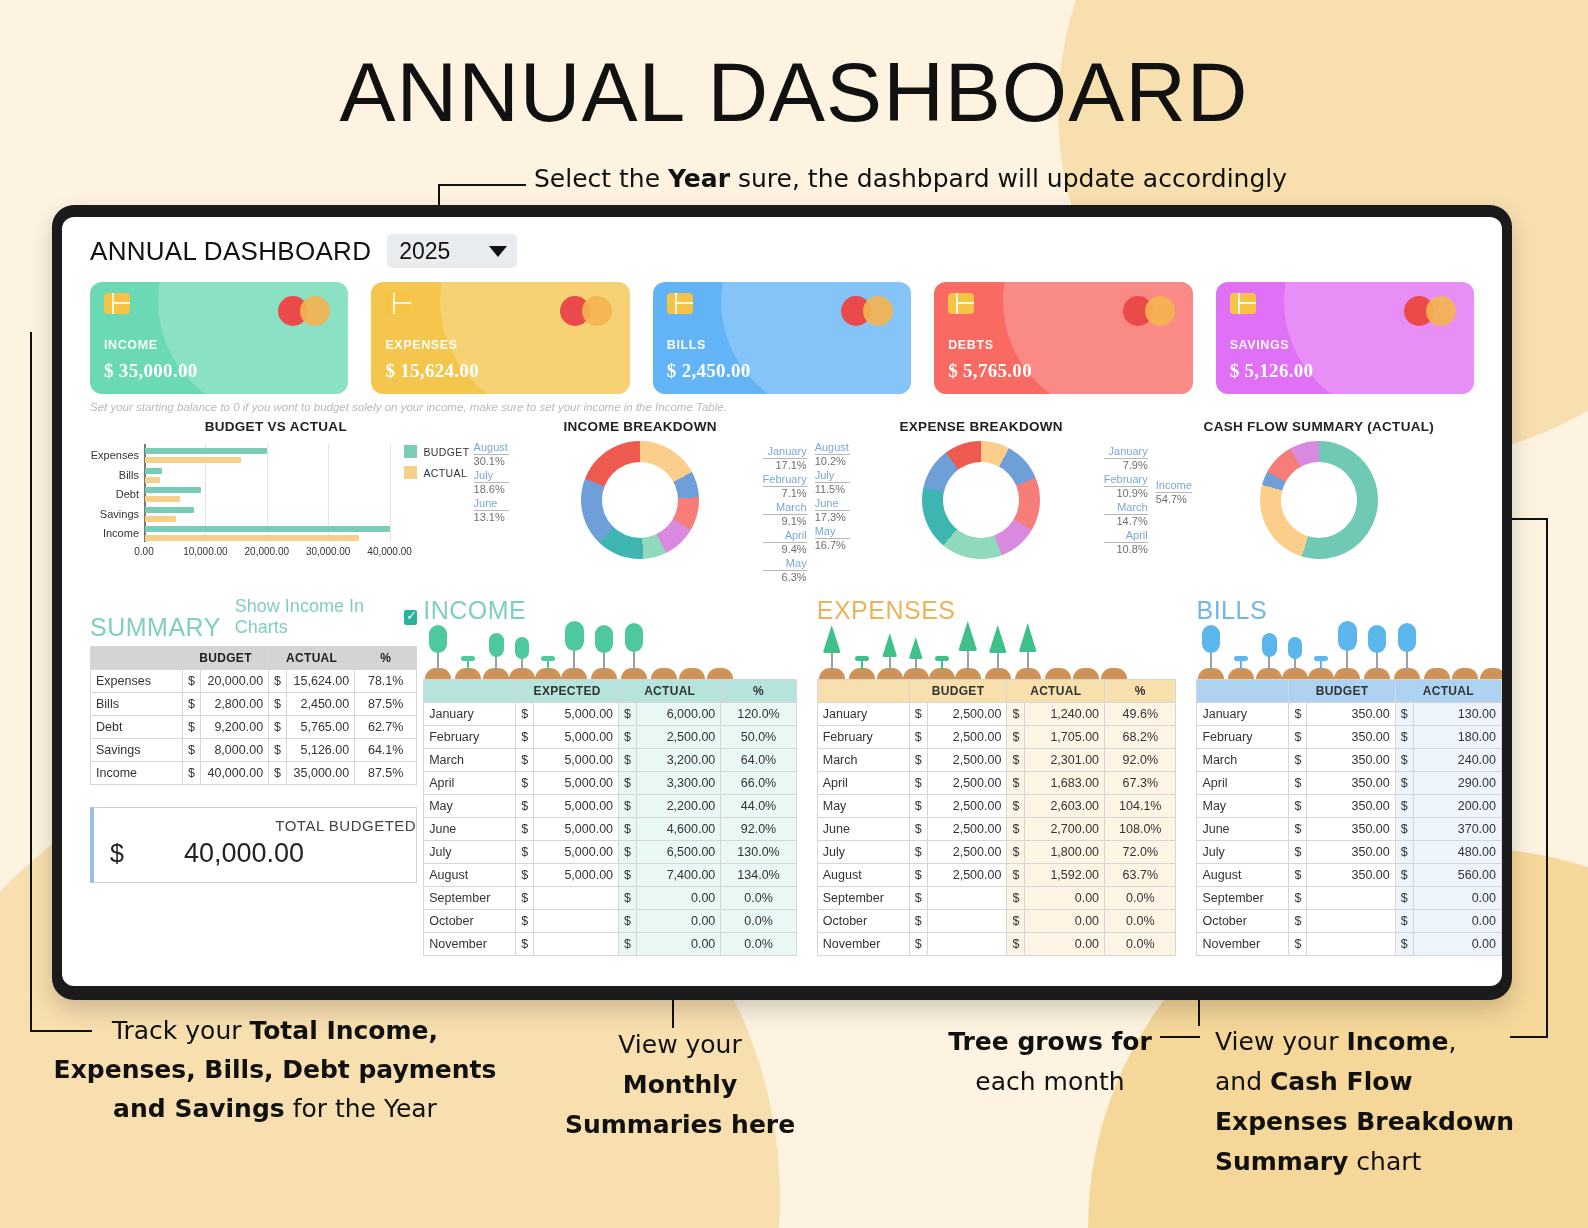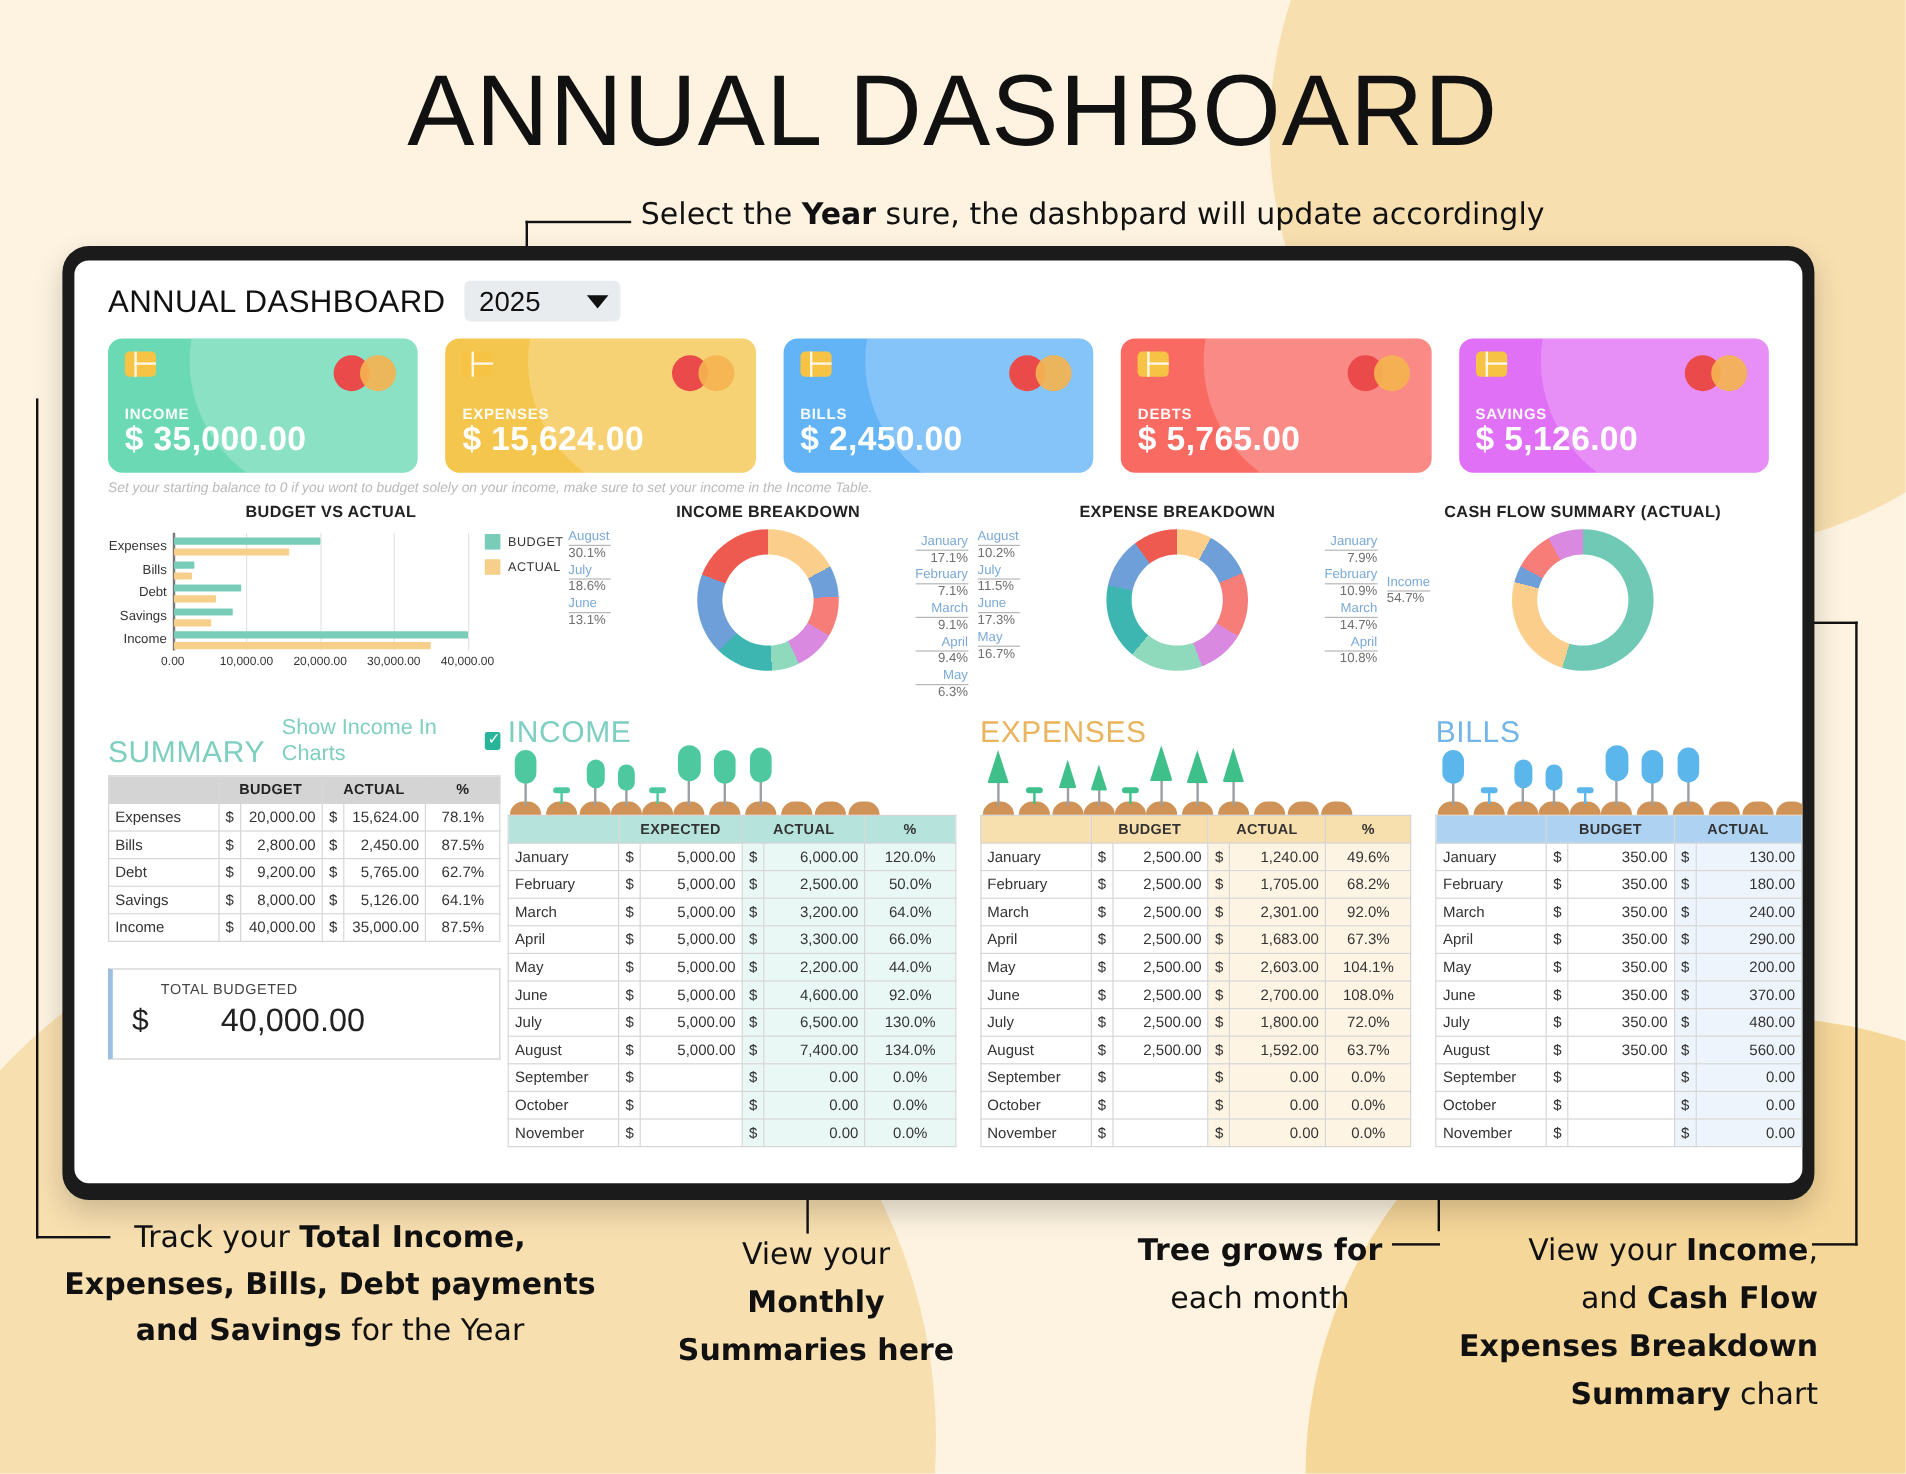--- a/index.html
+++ b/index.html
@@ -86,21 +86,21 @@
           height:21px; background:rgba(255,255,255,.85); }
   .chip:after { content:""; position:absolute; left:8px; top:9px; width:18px;
           height:2px; background:rgba(255,255,255,.85); }
   .mc { position: absolute; right: 18px; top: 14px; width: 52px; height: 30px; }
   .mc i { position: absolute; top: 0; width: 30px; height: 30px; border-radius: 50%; }
   .mc i.a { left: 0; background: #ea4a4a; }
   .mc i.b { right: 0; background: #f4b350; opacity: .92; }
   .card-label { position: absolute; left: 14px; bottom: 42px;
       font-size: 12.5px; letter-spacing: .6px; font-weight: bold; opacity: .95; }
   .card-value { position: absolute; left: 14px; bottom: 12px;
-      font-size: 28px; font-weight: bold; letter-spacing: .3px; }
+      font-size: 19px; font-weight: bold; letter-spacing: .3px; font-family: Liberation Serif, serif; }
 
   .note {
     padding: 7px 28px 0 28px; font-size: 11.5px; font-style: italic;
     color: #b9b9b9;
   }
 
   
   .charts { display: flex; padding: 6px 16px 0 20px; height: 175px; }
   .chart-box { position: relative; }
   .chart-title { text-align: center; font-size: 13.5px; font-weight: bold;
@@ -164,21 +164,21 @@
       color: #7fcfc0; padding-bottom: 4px; }
   .cbox { width: 15px; height: 15px; background: #27b49a; border-radius: 2px;
       position: relative; }
   .cbox:after { content: "✓"; position: absolute; left: 2px; top: -2px;
       color: #fff; font-size: 13px; }
   .sum-tbl th { background: #d4d4d4; color: #222; }
   .sum-tbl td.mon { width: 76px; }
   .sum-tbl td.pct { width: 62px; }
   .total-box { margin-top: 22px; border: 1px solid #cfcfcf;
       border-left: 4px solid #9bbfe0; height: 76px; position: relative; }
-  .total-label { text-align: left; font-size: 12px; color: #444;
+  .total-label { text-align: right; font-size: 15px; color: #444;
       letter-spacing: .5px; padding-top: 9px; padding-left: 40px; }
   .total-row { display: flex; align-items: center; padding: 0 16px; margin-top: 4px; }
   .total-cur { font-size: 25px; color: #222; }
   .total-val { flex: 1; text-align: center; font-size: 27px; color: #222;
       padding-right: 36px; }
 
   
   .trees { position: relative; height: 50px; margin-top: 4px; }
   .mound { position: absolute; bottom: 0; width: 26px; height: 11px;
       border-radius: 13px 13px 0 0; background: #cf9358; }
@@ -245,21 +245,21 @@
 <div class="line vline" style="left:1198px; top:686px; height:340px;"></div>
 <div class="line hline" style="left:1160px; top:1036px; width:40px;"></div>
 <div class="callout" style="left:930px; top:1022px; width:240px; text-align:center; line-height:1.6;">
   <div><b>Tree grows for</b></div>
   <div>each month</div>
 </div>
 
 <div class="line hline" style="left:1458px; top:518px; width:90px;"></div>
 <div class="line vline" style="left:1546px; top:518px; height:520px;"></div>
 <div class="line hline" style="left:1510px; top:1036px; width:38px;"></div>
-<div class="callout" style="left:1215px; top:1022px; width:300px; text-align:right; line-height:1.6;">
+<div class="callout" style="left:1215px; top:1022px; width:300px; text-align:left; line-height:1.6;">
   <div>View your <b>Income</b>,</div>
   <div>and <b>Cash Flow</b></div>
   <div><b>Expenses Breakdown</b></div>
   <div><b>Summary</b> chart</div>
 </div>
 
 <div class="frame">
   <div class="screen">
 
     <div class="sheet-head">

